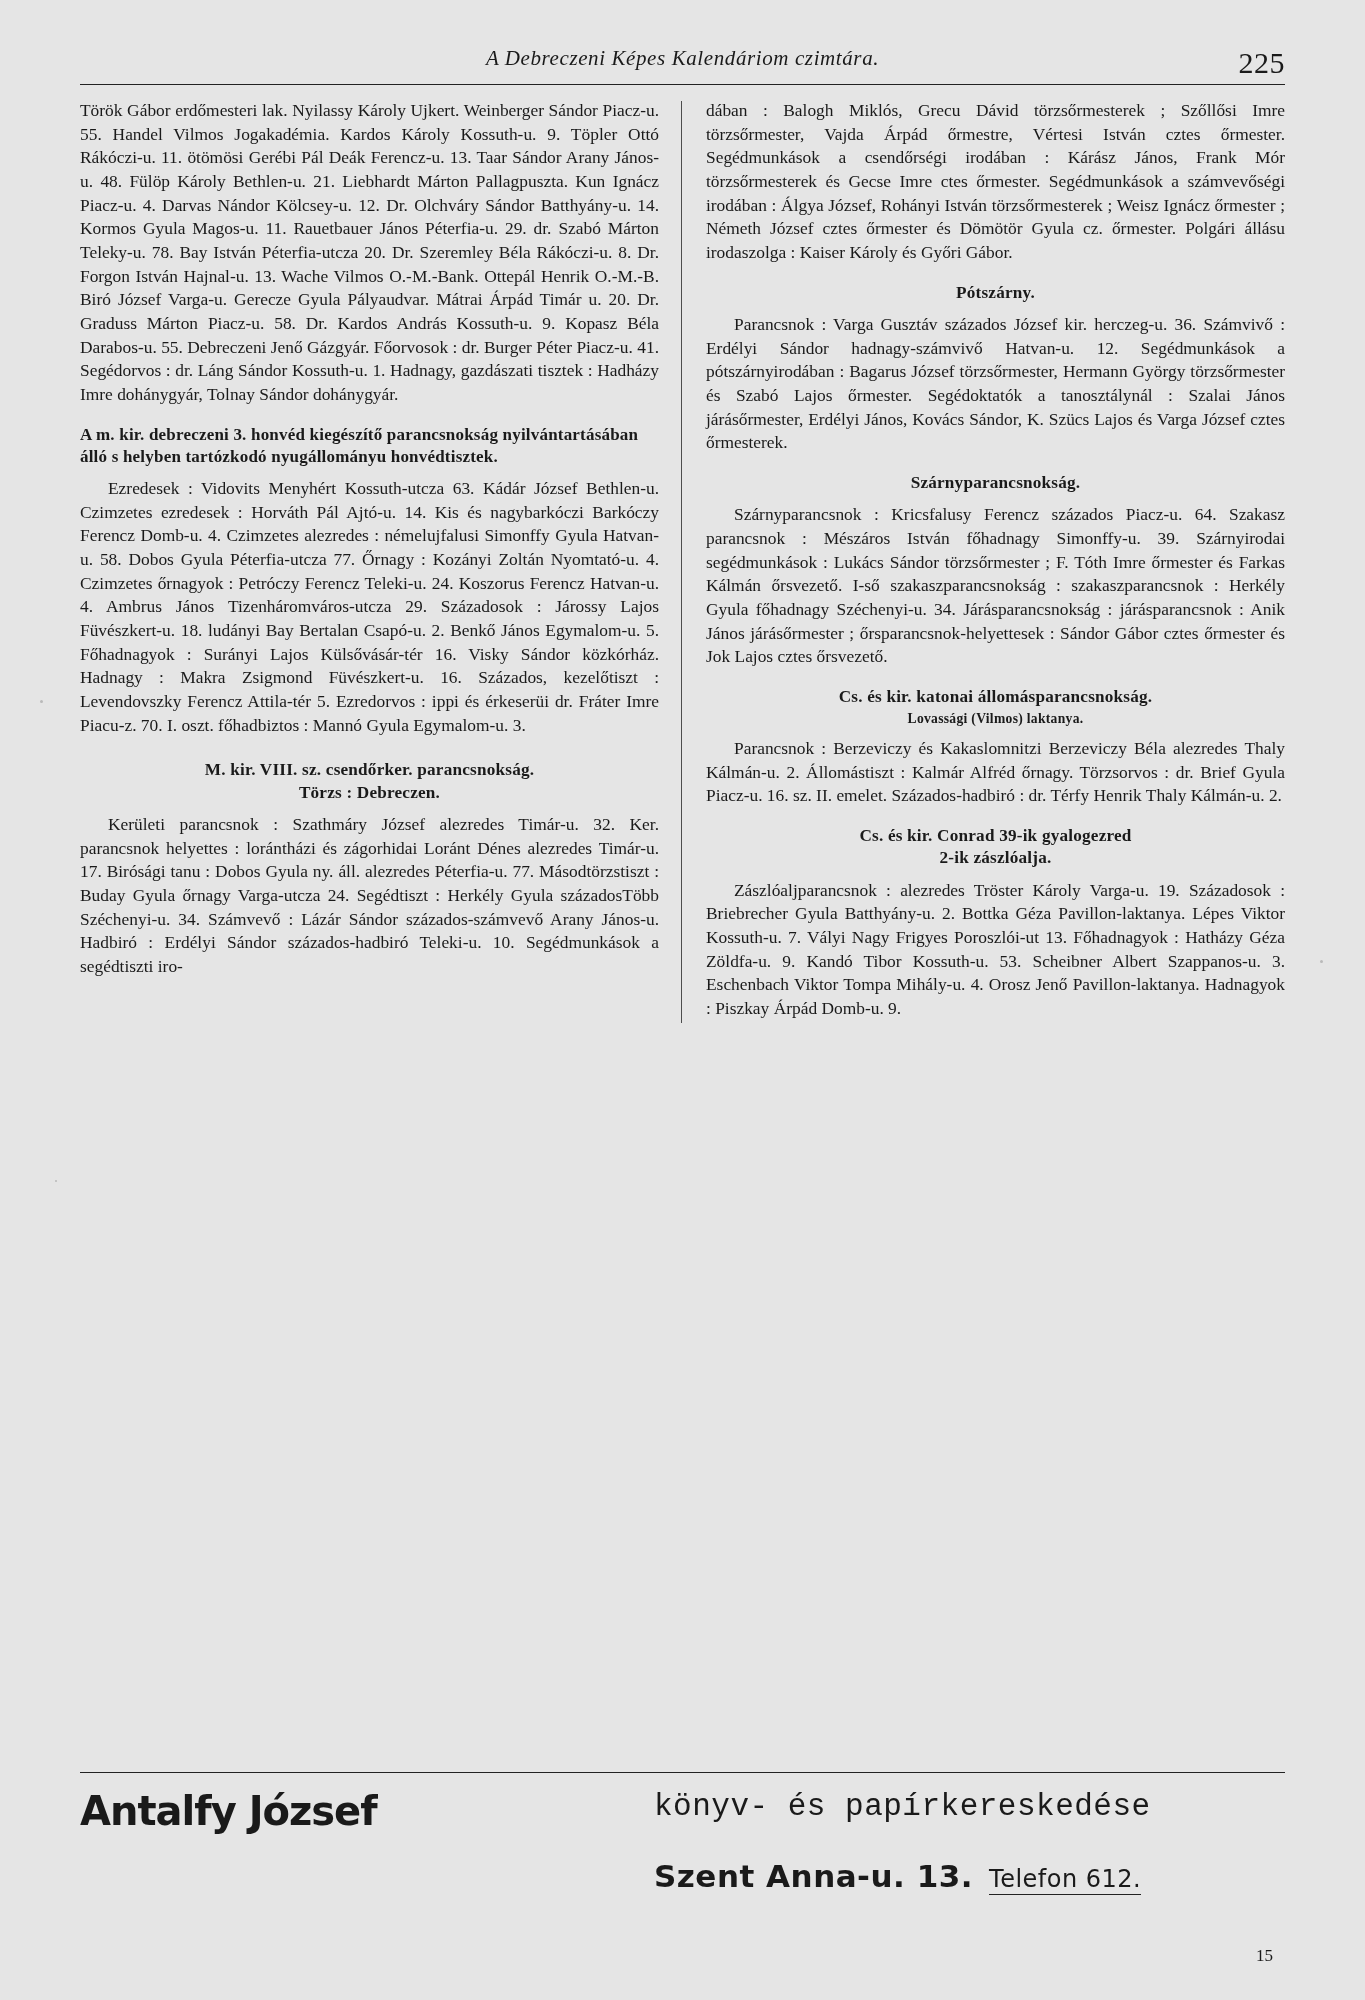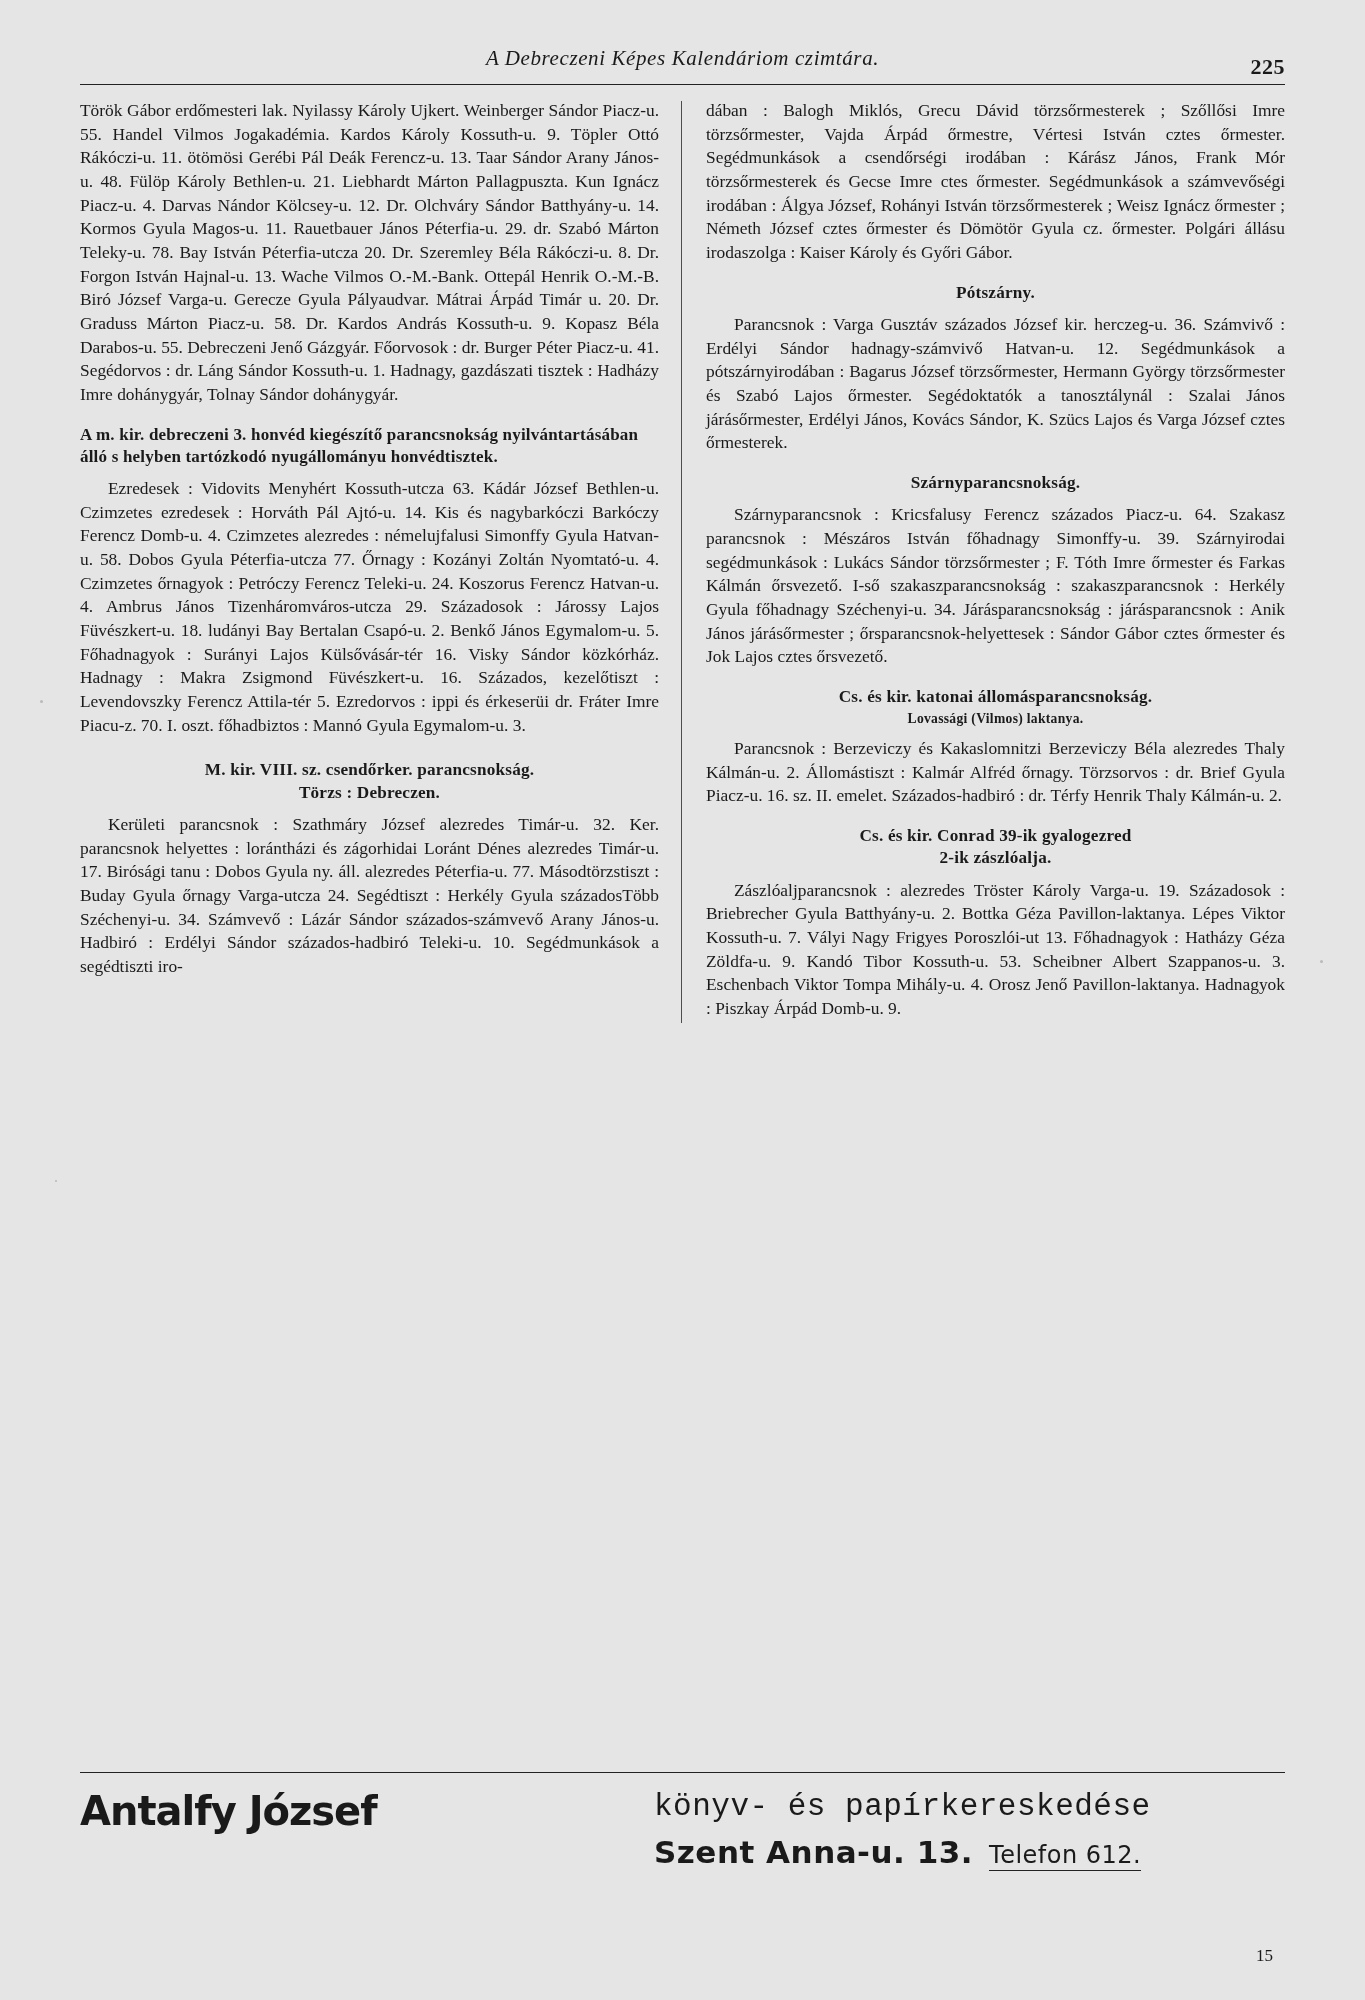--- a/index.html
+++ b/index.html
@@ -39,22 +39,22 @@
   .head-title {
     font-size: 21px;
     letter-spacing: 0.6px;
     font-style: italic;
     font-family: "Liberation Serif", serif;
   }
   .head-folio {
     position: absolute;
     right: 0;
     bottom: 0;
-    font-size: 22px;
-    font-weight: bold;
+    font-size: 30px;
+    font-weight: normal;
     letter-spacing: 0.5px;
   }
   .rule {
     border-top: 1.6px solid #222;
     margin-top: 4px;
     margin-bottom: 14px;
   }
   
   .columns {
     display: flex;
@@ -145,21 +145,21 @@
   .ad-line2 {
     font-family: "DejaVu Sans", sans-serif;
     font-size: 31px;
     letter-spacing: 0.5px;
     line-height: 1.15;
     margin-top: 10px;
     display: flex;
     align-items: baseline;
     white-space: nowrap;
   }
-  .ad-line2 .addr { font-weight: bold; }
+  .ad-line2 .addr { font-weight: bold; margin-top: 24px; }
   .ad-line2 .tel {
     font-size: 24px;
     margin-left: 16px;
     border-bottom: 1.5px solid #222;
     padding-bottom: 1px;
   }
   .bottom-folio {
     position: absolute;
     right: 92px;
     top: 1946px;

